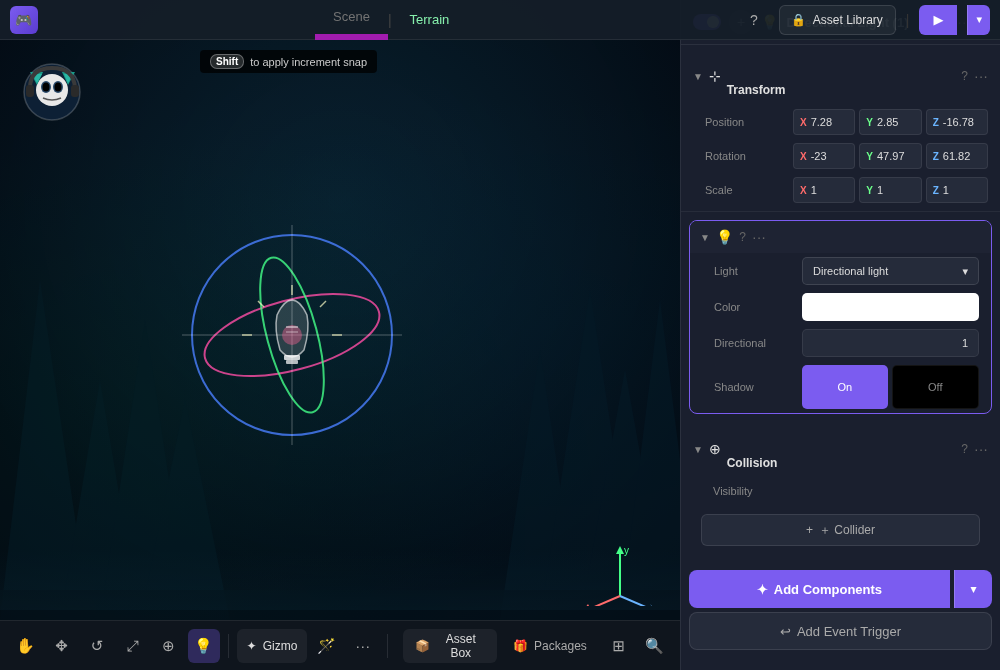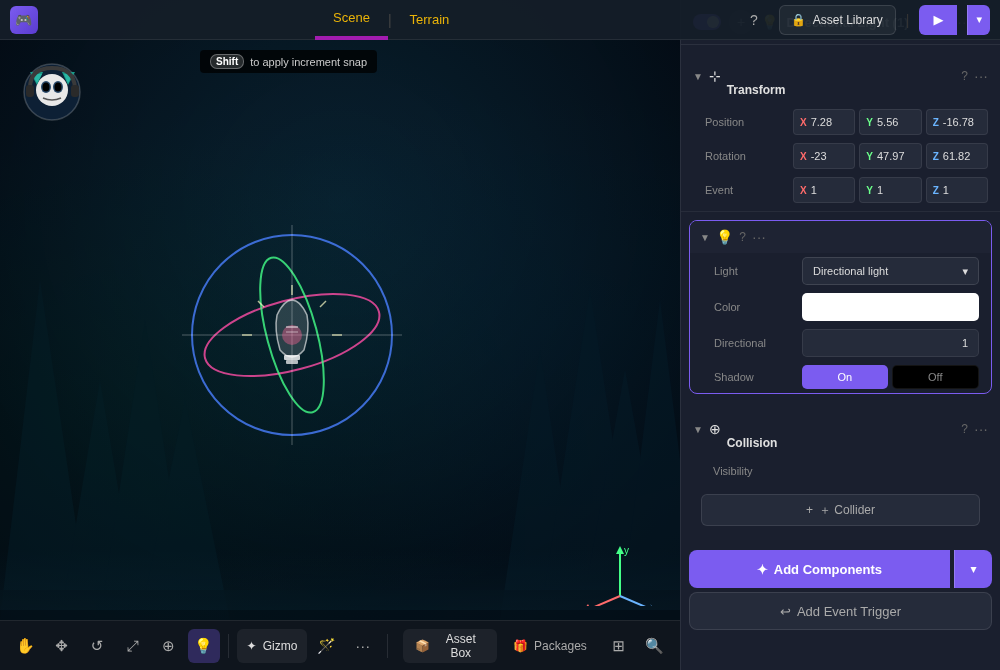--- a/index.html
+++ b/index.html
@@ -52,28 +52,28 @@
       margin-left: 160px;
       gap: 0;
     }
 
     .tab {
       padding: 0 18px;
       height: 40px;
       display: flex;
       align-items: center;
       font-size: 13px;
-      color: #eab308;
+      color: #86efac;
       cursor: pointer;
       position: relative;
     }
 
     .tab.active {
-      color: #eab308;
-      border-bottom: 4px solid #a21caf;
+      color: #737373;
+      border-bottom: 6px solid #a21caf;
     }
 
     .tab-divider {
       color: #444;
       font-size: 14px;
     }
 
     .topbar-right {
       margin-left: auto;
       display: flex;
@@ -481,21 +481,21 @@
 
     
     .toggle-group {
       display: flex;
       flex: 1;
       gap: 4px;
     }
 
     .toggle-btn {
       flex: 1;
-      height: 24px;
+      height: 44px;
       border-radius: 5px;
       border: none;
       font-size: 11px;
       cursor: pointer;
     }
 
     .toggle-btn.active {
       background: #7b5cf0;
       color: #fff;
     }
@@ -787,21 +787,21 @@
 
     <div class="prop-row">
       <span class="prop-label">Position</span>
       <div class="prop-inputs">
         <div class="coord-input">
           <span class="coord-axis x">X</span>
           <span>7.28</span>
         </div>
         <div class="coord-input">
           <span class="coord-axis y">Y</span>
-          <span>5.56</span>
+          <span>2.85</span>
         </div>
         <div class="coord-input">
           <span class="coord-axis z">Z</span>
           <span>-16.78</span>
         </div>
       </div>
     </div>
 
     <div class="prop-row">
       <span class="prop-label">Rotation</span>
@@ -815,21 +815,21 @@
           <span>47.97</span>
         </div>
         <div class="coord-input">
           <span class="coord-axis z">Z</span>
           <span>61.82</span>
         </div>
       </div>
     </div>
 
     <div class="prop-row">
-      <span class="prop-label">Event</span>
+      <span class="prop-label">Scale</span>
       <div class="prop-inputs">
         <div class="coord-input">
           <span class="coord-axis x">X</span>
           <span>1</span>
         </div>
         <div class="coord-input">
           <span class="coord-axis y">Y</span>
           <span>1</span>
         </div>
         <div class="coord-input">

